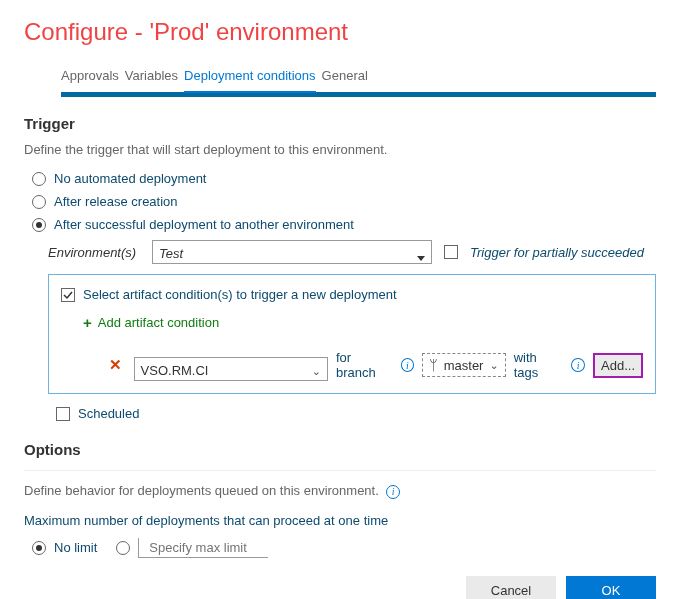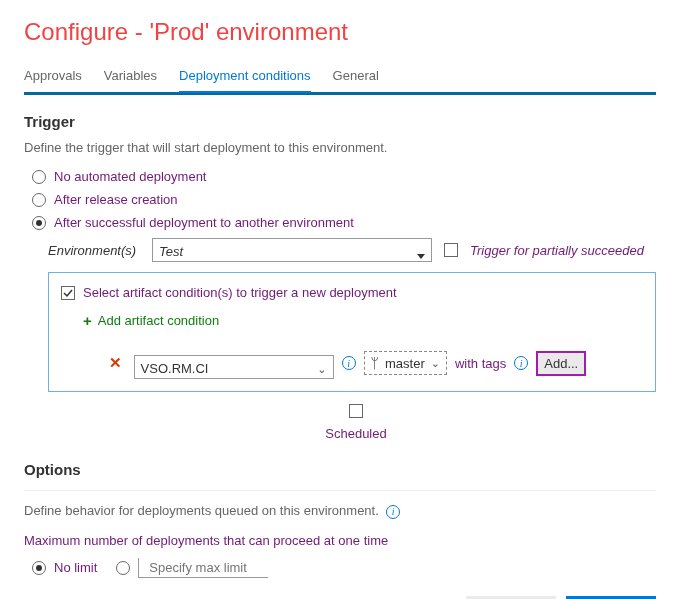--- a/index.html
+++ b/index.html
@@ -1,18 +1,18 @@
 <!DOCTYPE html>
 <html><head>
   <meta charset="utf-8">
   <style>
     * { box-sizing: border-box; margin: 0; padding: 0; font-family: "Segoe UI", -apple-system, sans-serif; }
     body { width: 680px; height: 599px; background: #fff; padding: 18px 24px; color: #333; font-size: 13px; }
     .page-title { font-size: 24px; font-weight: 300; color: #ef4444; margin-bottom: 16px; }
-    .tabs { display: flex; gap: 22px; border-bottom: 3px solid #0369a1; margin-bottom: 18px; }
+    .tabs { display: flex; gap: 6px; border-bottom: 5px solid #0369a1; margin-bottom: 18px; margin-left: 37px; }
     .tab { padding: 6px 0 8px 0; color: #666; cursor: pointer; font-size: 13px; }
     .tab.active { color: #0078d4; border-bottom: 2px solid #0078d4; margin-bottom: -1px; }
     .section-header { font-size: 15px; font-weight: 600; color: #333; margin-bottom: 10px; }
     .section-desc { color: #666; margin-bottom: 14px; font-size: 13px; }
     .field-row { display: flex; align-items: center; gap: 8px; margin-bottom: 8px; padding-left: 8px; }
     .radio { width: 14px; height: 14px; border: 1px solid #666; border-radius: 50%; display: inline-flex; align-items: center; justify-content: center; cursor: pointer; flex-shrink: 0; }
     .radio.checked::after { content: ""; width: 6px; height: 6px; background: #333; border-radius: 50%; }
     .checkbox { width: 14px; height: 14px; border: 1px solid #666; display: inline-flex; align-items: center; justify-content: center; cursor: pointer; flex-shrink: 0; }
     .checkbox.checked svg { display: block; }
     .checkbox svg { display: none; width: 10px; height: 10px; }
@@ -25,22 +25,22 @@
     .artifact-header { display: flex; align-items: center; gap: 8px; margin-bottom: 12px; }
     .add-link { color: #107c10; display: flex; align-items: center; gap: 6px; padding-left: 22px; cursor: pointer; margin-bottom: 18px; font-size: 13px; }
     .plus-icon { font-weight: bold; font-size: 15px; }
     .cond-row { display: flex; align-items: center; gap: 8px; padding-left: 44px; }
     .remove-x { color: #d83b01; font-size: 15px; font-weight: bold; cursor: pointer; padding: 0 4px; }
     .artifact-select { width: 200px; margin-top: 8px; }
     .branch-select { border: 1px dashed #888; padding: 3px 6px; height: 24px; display: flex; align-items: center; gap: 6px; cursor: pointer; }
     .chevron { font-size: 11px; color: #555; }
     .info-icon { display:inline-flex; width: 14px; height: 14px; border: 1px solid #0078d4; border-radius: 50%; color: #0078d4; font-size: 10px; align-items: center; justify-content: center; font-style: italic; font-family: serif; cursor: pointer; }
     .tag-add { background: #eaeaea; border: 2px solid #a21caf; padding: 3px 6px; cursor: pointer; font-size: 13px; }
-    .ml { font-size: 13px; color: #701a75; }
-    .scheduled-row { padding-left: 32px; margin-bottom: 20px; flex-direction: column; }
+    .ml { font-size: 13px; color: #0c4a6e; }
+    .scheduled-row { padding-left: 32px; margin-bottom: 20px; }
     .options-row { display: flex; align-items: center; gap: 19px; padding-left: 8px; margin-top: 6px; }
     .input-underline { border: none; border-bottom: 1px solid #999; border-left: 1px solid #999; padding: 2px 10px; font-size: 13px; width: 130px; background: transparent; color: #888; }
     .footer { display: flex; justify-content: flex-end; gap: 10px; margin-top: 18px; }
     .btn { min-width: 90px; height: 30px; display: flex; align-items: center; justify-content: center; cursor: pointer; font-size: 13px; border: none; }
     .btn-primary { background: #0078d4; color: #fff; }
     .btn-default { background: #eaeaea; color: #333; }
     .branch-icon { font-family: monospace; font-size: 14px; }
     hr.sep { border: none; border-top: 1px solid #eee; margin: 12px 0; }
   </style>
 </head>
@@ -95,20 +95,21 @@
   <div class="add-link">
     <span class="plus-icon">+</span>
     <span>Add artifact condition</span>
   </div>
   <div class="cond-row">
     <span class="remove-x">✕</span>
     <div class="select artifact-select">
       <span>VSO.RM.CI</span>
       <span class="chevron">⌄</span>
     </div>
+    <span class="ml">for branch</span>
     <span class="info-icon">i</span>
     <div class="branch-select">
       <span class="branch-icon">ᛘ</span>
       <span>master</span>
       <span class="chevron">⌄</span>
     </div>
     <span class="ml">with tags</span>
     <span class="info-icon">i</span>
     <span class="tag-add">Add...</span>
   </div>

